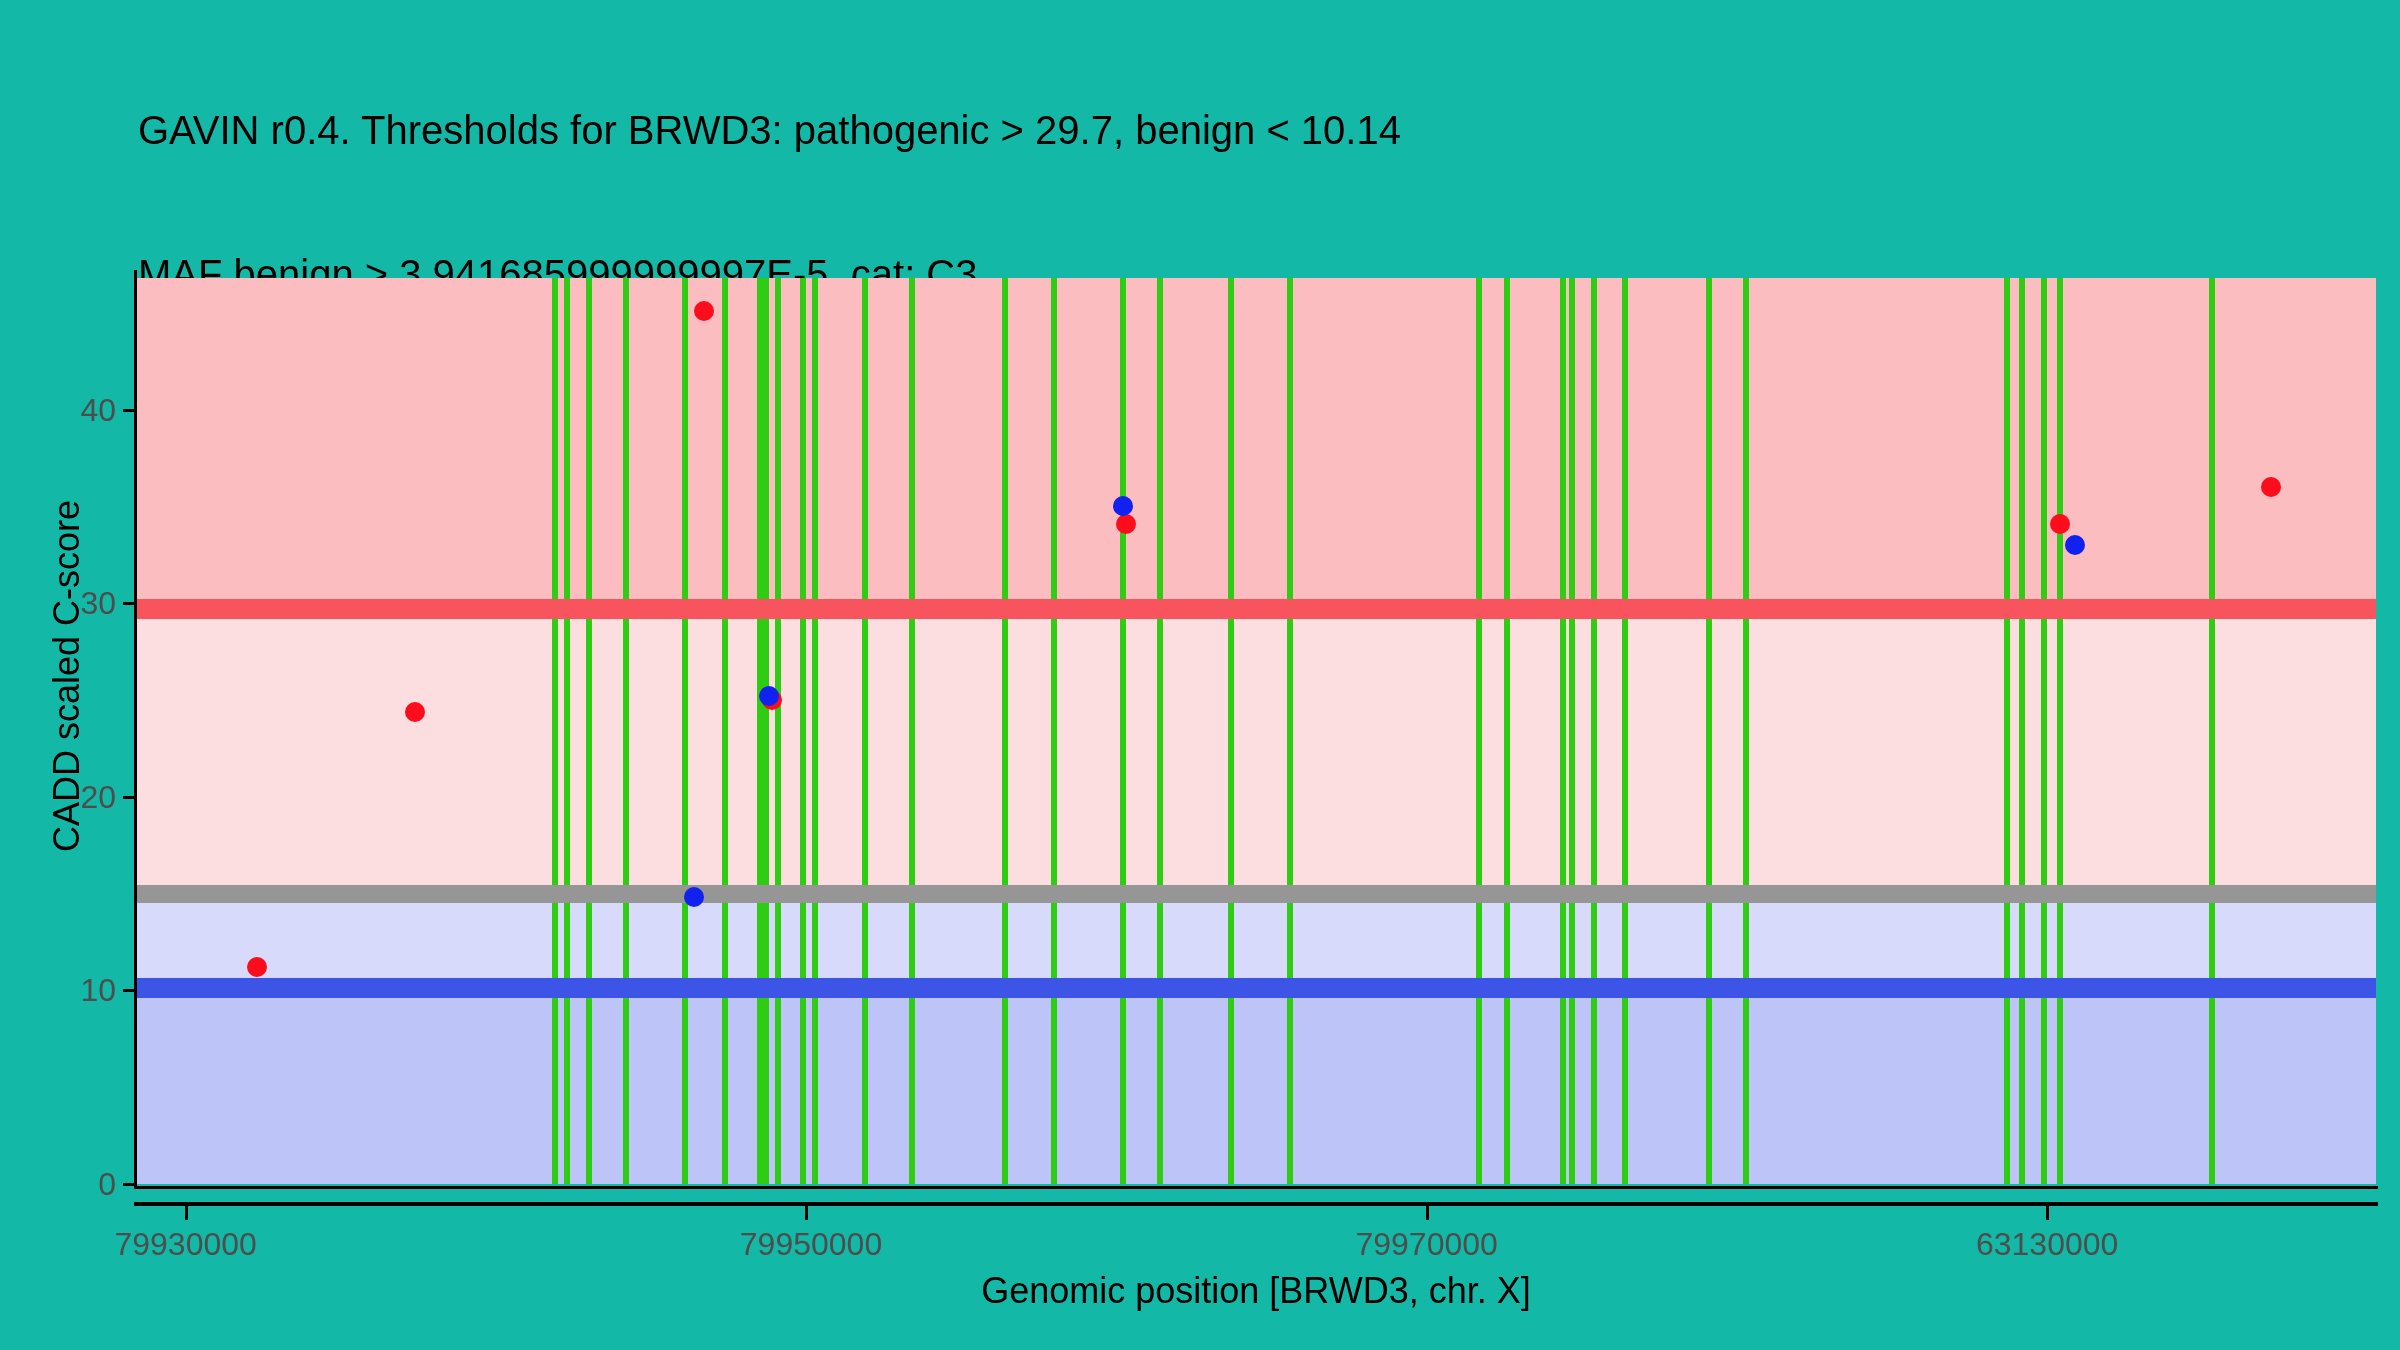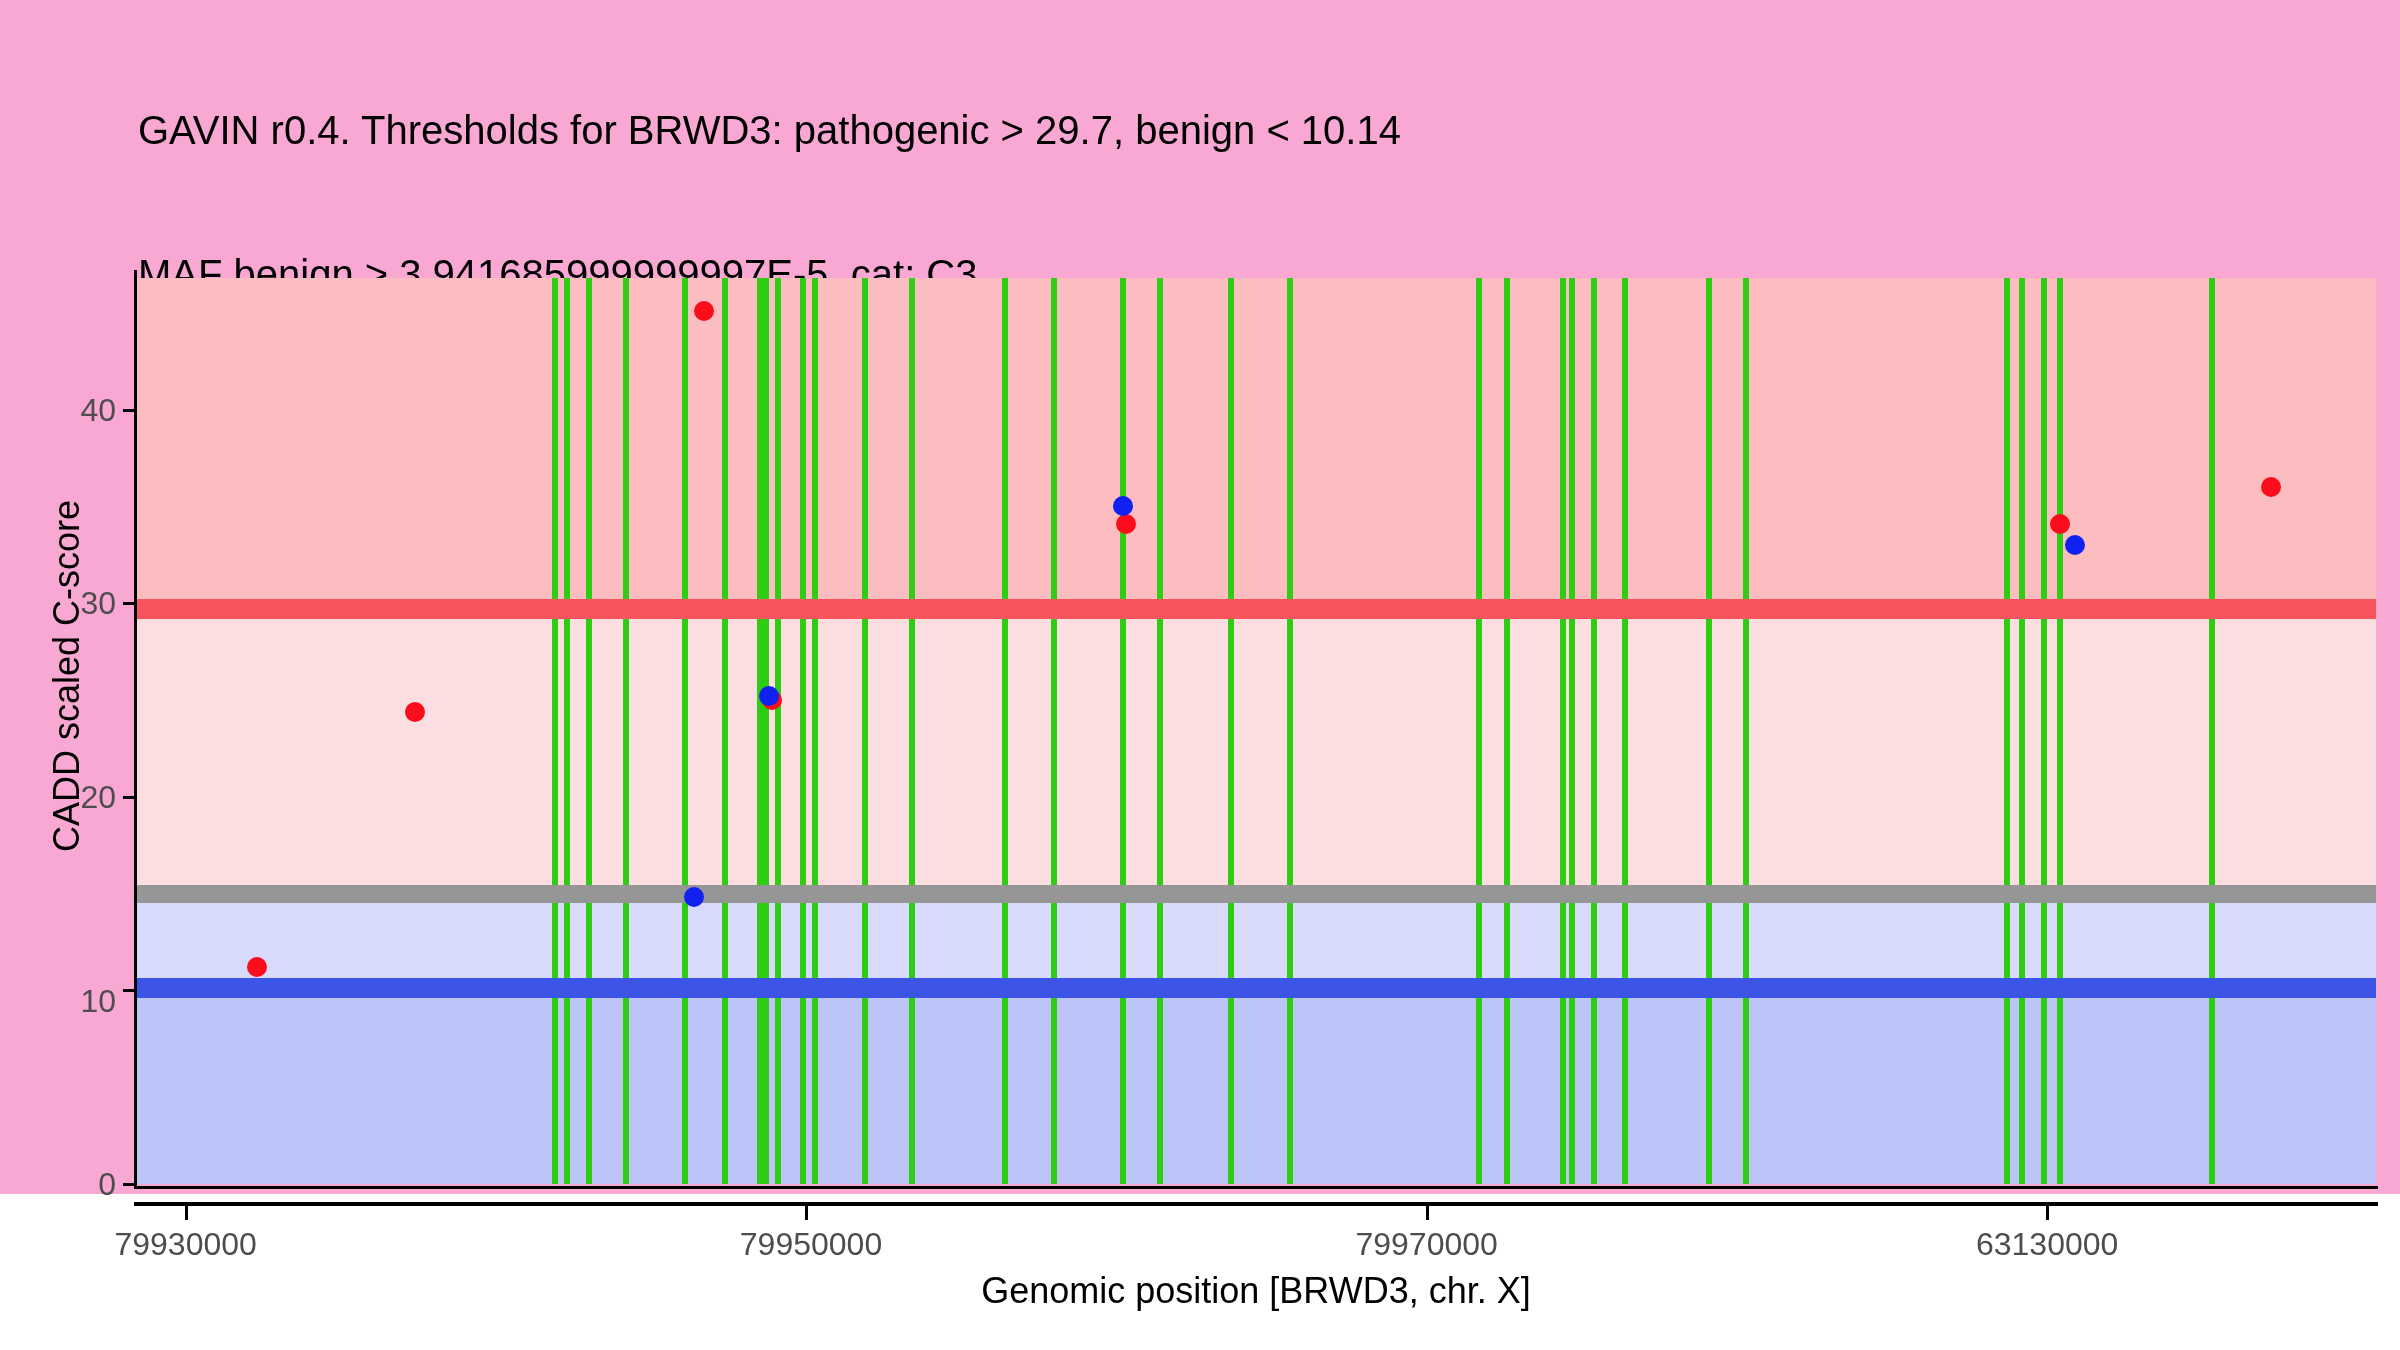--- a/index.html
+++ b/index.html
@@ -4,21 +4,21 @@
 <style>
   html, body {
     margin: 0; padding: 0;
     background: #ffffff;
   }
   body {
     width: 2400px; height: 1350px;
     font-family: "Liberation Sans", sans-serif;
     overflow: hidden;
   }
-  #root { position: relative; width: 2400px; height: 1194px; background:#f9a8d4; }
+  #root { position: relative; width: 2400px; height: 1350px; background:#14b8a6; }
 
   
   .title-block {
     position: absolute;
     left: 138px; top: 10px;
     width: 2200px;
     font-size: 40px;
     line-height: 48px;
     color: #000000;
     white-space: pre;
@@ -175,21 +175,21 @@
   </div>
 
   <div id="axis-y-line"></div>
   <div id="axis-x-line"></div>
   <div id="xaxis-rule"></div>
 
   <div id="yticks">
       <div class="ytick" style="top: 1183px;"></div>
       <div class="ytl-wrap" style="top: 1184px;">0</div>
       <div class="ytick" style="top: 989.41px;"></div>
-      <div class="ytl-wrap" style="top: 990.41px; margin-top: 11px;">10</div>
+      <div class="ytl-wrap" style="top: 990.41px;">10</div>
       <div class="ytick" style="top: 795.821px;"></div>
       <div class="ytl-wrap" style="top: 796.821px;">20</div>
       <div class="ytick" style="top: 602.231px;"></div>
       <div class="ytl-wrap" style="top: 603.231px;">30</div>
       <div class="ytick" style="top: 408.641px;"></div>
       <div class="ytl-wrap" style="top: 409.641px;">40</div>
     </div>
   <div id="xticks">
       <div class="xtick" style="left: 184.64px;"></div>
       <div class="xtl" style="left: 185.64px;">79930000</div>

